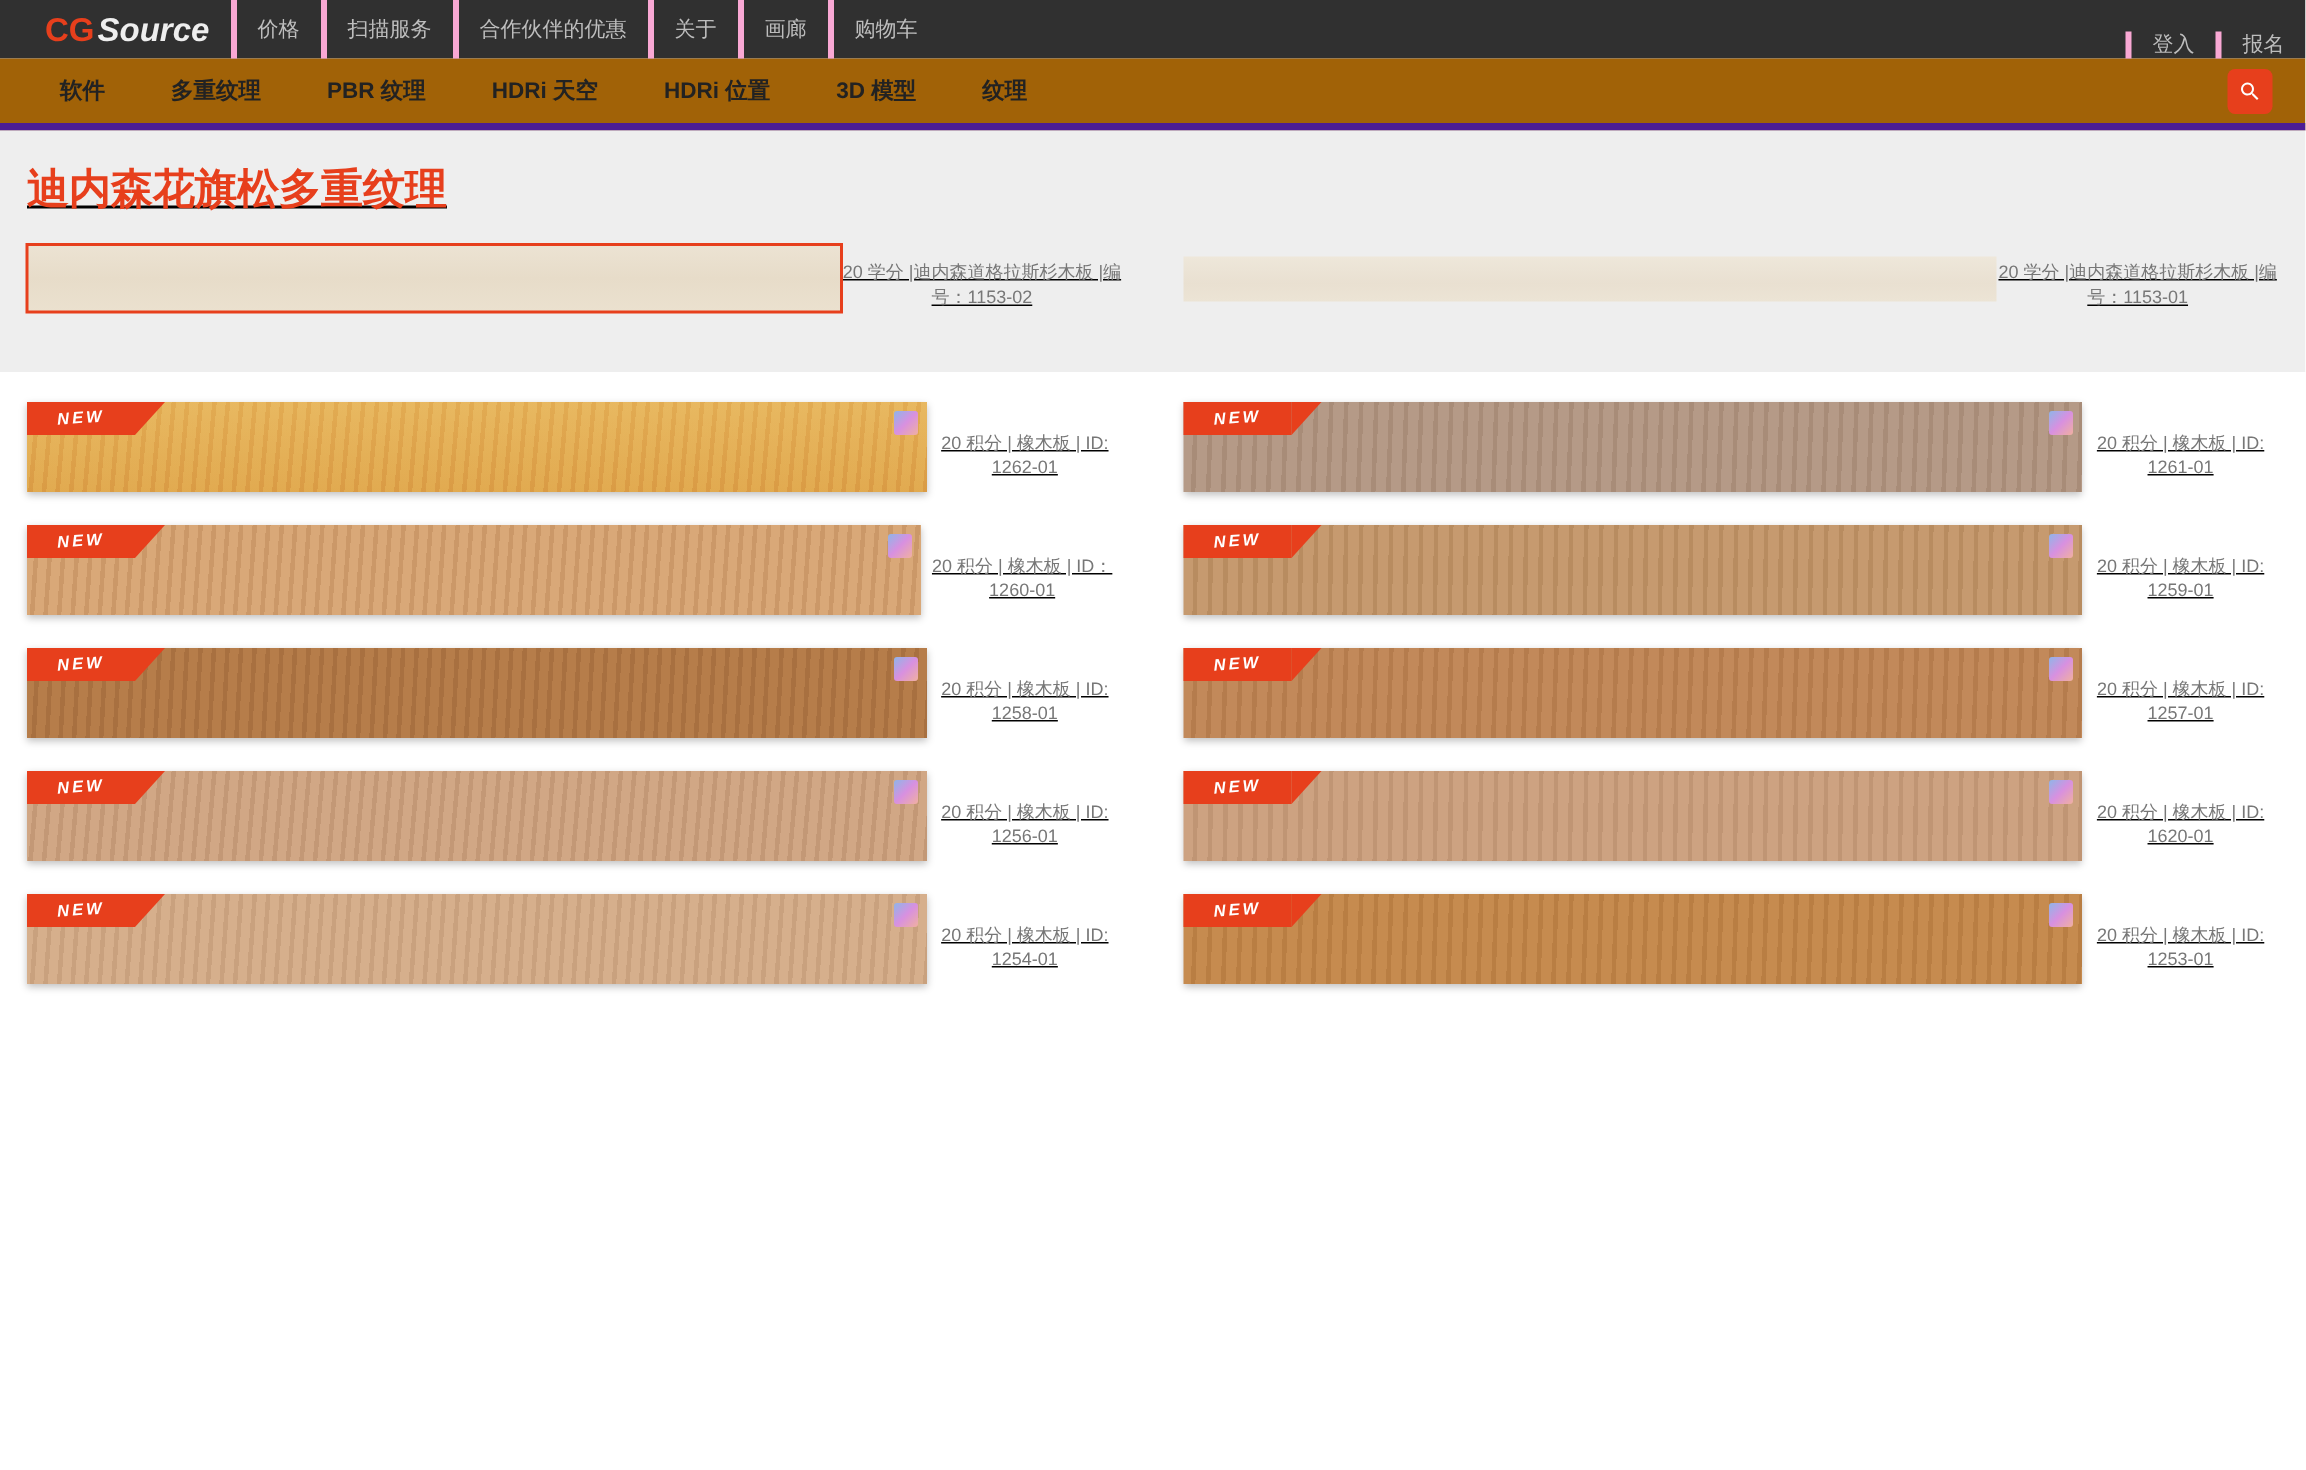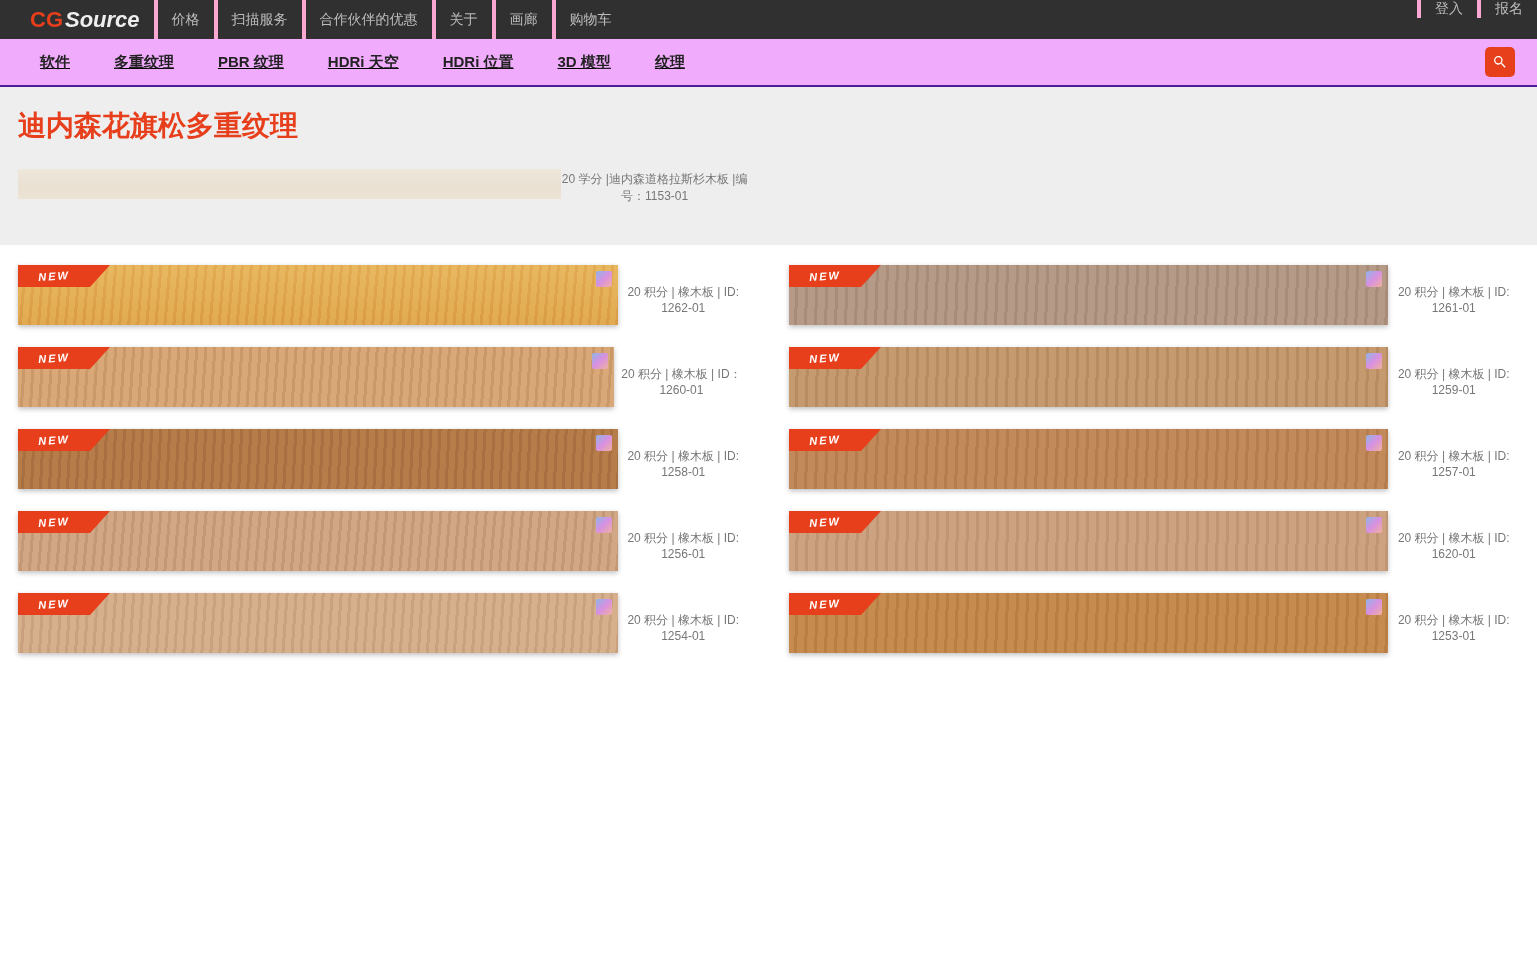--- a/index.html
+++ b/index.html
@@ -5,29 +5,29 @@
 * { margin: 0; padding: 0; box-sizing: border-box; }
 body { font-family: Arial, "Microsoft YaHei", sans-serif; background: #fff; }
 
 .top-nav { background: #303030; height: 39px; display: flex; align-items: stretch; padding: 0; }
 .logo { display: flex; align-items: center; padding: 0 14px; font-size: 22px; font-weight: bold; margin-left: 16px; }
 .logo-cg { color: #e73f1c; }
 .logo-source { color: #eeeeee; margin-left: 2px; font-style: italic; }
 .top-nav-items { display: flex; align-items: stretch; }
 .top-nav-item { color: #bdbdbd; padding: 0 14px; display: flex; align-items: center; font-size: 14px; cursor: pointer; border-left: 4px solid #f9a8d4; }
 .top-nav-spacer { flex: 1; }
-.top-nav-right { display: flex; align-items: flex-start; }
-
-.sub-nav { background: #f0abfc; height: 48px; display: flex; align-items: center; padding: 0 18px; border-bottom: 2px solid #4c1d95; text-decoration: underline; }
+.top-nav-right { display: flex; align-items: flex-end; margin-top: 31px; }
+
+.sub-nav { background: #a16207; height: 48px; display: flex; align-items: center; padding: 0 18px; border-bottom: 5px solid #4c1d95; }
 .sub-nav-item { color: #222; font-weight: bold; font-size: 15px; padding: 0 22px; cursor: pointer; }
 .sub-nav-spacer { flex: 1; }
 .search-btn { background: #e73f1c; color: #fff; width: 30px; height: 30px; border-radius: 5px; display: flex; align-items: center; justify-content: center; cursor: pointer; margin-right: 4px; }
 .search-btn svg { width: 16px; height: 16px; fill: #fff; }
 
-.section { padding: 20px 18px 40px 18px; }
+.section { padding: 20px 18px 40px 18px; text-decoration: underline; }
 .section-grey { background: #eeeeee; }
 .section-title { color: #e73f1c; font-size: 28px; font-weight: bold; margin-bottom: 18px; }
 
 .product-grid { display: grid; grid-template-columns: 1fr 1fr; gap: 22px 40px; }
 .product-card { display: flex; flex-direction: row; align-items: center; cursor: pointer; }
 .thumb { width: 100%; height: 45px; position: relative; box-shadow: 0 2px 5px rgba(0,0,0,.25); }
 .thumb.selected { outline: 2px solid #e73f1c; outline-offset: -1px; box-shadow: none; }
 .thumb.small { height: 30px; box-shadow: none; }
 .thumb.oak { height: 60px; }
 .caption { color: #777; font-size: 12px; margin-top: 8px; text-align: center; }
@@ -90,20 +90,24 @@
     <svg viewBox="0 0 24 24">
         <path d="M15.5 14h-.79l-.28-.27a6.5 6.5 0 1 0-.7.7l.27.28v.79l5 4.99L20.49 19l-4.99-5zm-6 0A4.5 4.5 0 1 1 14 9.5 4.5 4.5 0 0 1 9.5 14z"></path>
       </svg>
   </div>
 </div>
 
 <div class="section section-grey">
   <div class="section-title">迪内森花旗松多重纹理</div>
   <div class="product-grid" id="grid1">
       <div class="product-card">
+        <div class="thumb selected wood-light"></div>
+        <div class="caption">20 学分 |迪内森道格拉斯杉木板 |编号：1153-02</div>
+      </div>
+      <div class="product-card">
         <div class="thumb small wood-light2"></div>
         <div class="caption">20 学分 |迪内森道格拉斯杉木板 |编号：1153-01</div>
       </div>
     </div>
 </div>
 
 <div class="section">
   <div class="product-grid" id="grid2">
       <div class="product-card">
         <div class="thumb oak wood-oak1">

